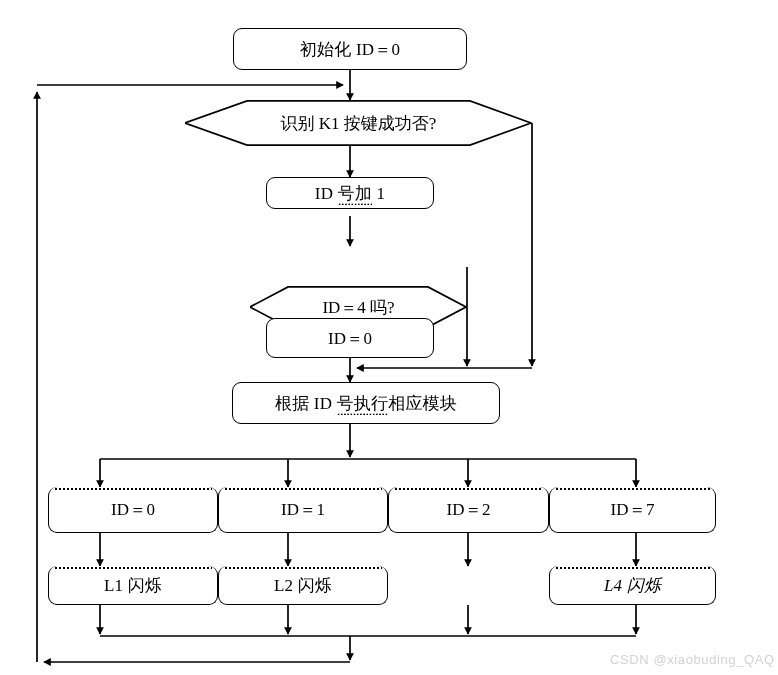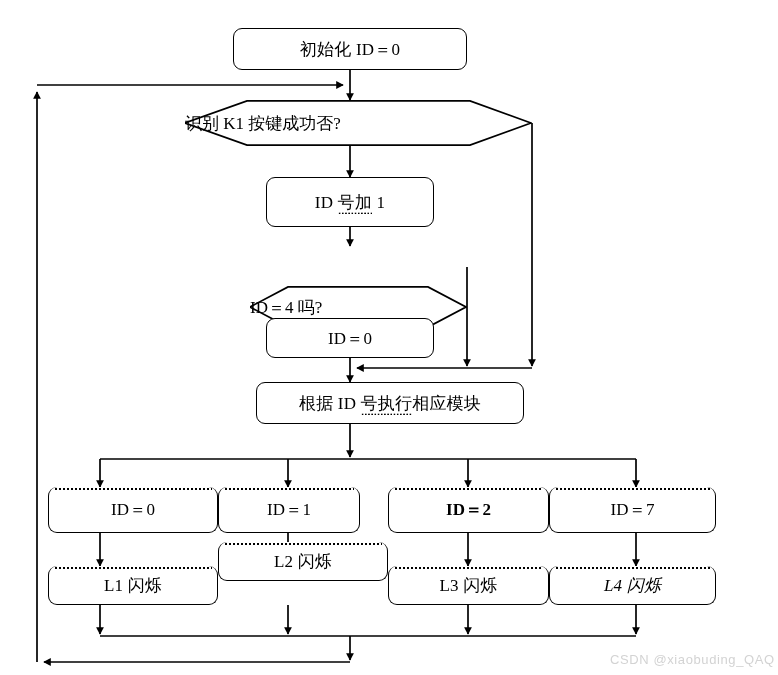--- a/index.html
+++ b/index.html
@@ -24,21 +24,21 @@
     border-top:none;
   }
   .wave{
     position:absolute;left:5px;right:5px;top:-2px;height:5px;
     background:
       radial-gradient(circle at 2px 4px, #000 0.9px, transparent 1.1px) repeat-x;
     background-size:4px 5px;
   }
   .hex{
     position:absolute;box-sizing:border-box;
-    display:flex;align-items:center;
+    display:flex;align-items:center;justify-content:center;
     color:#000;font-size:17px;white-space:nowrap;
   }
   .hex svg{position:absolute;left:0;top:0;}
   .hex .lbl{position:relative;z-index:2;}
 
   .squig{
     position:relative;display:inline-block;
   }
   .squig::after{
     content:"";position:absolute;left:0;right:0;bottom:-3px;height:4px;
@@ -123,67 +123,63 @@
     <span>初始化 ID＝0</span>
   </div>
 
   <div class="hex" style="left:185px;top:100px;width:347px;height:46px;">
     <svg width="347" height="46" viewBox="0 0 347 46">
       <polygon points="0,23 62,0.9 285,0.9 346,23 285,45.1 62,45.1" fill="#fff" stroke="#000" stroke-width="1.7"></polygon>
     </svg>
     <span class="lbl">识别 K1 按键成功否?</span>
   </div>
 
-  <div class="node rbox" style="left:266px;top:177px;width:168px;height:50px;">
+  <div class="node rbox" style="left:266px;top:177px;width:168px;height:32px;">
     <span><span>ID </span><span class="squig">号加</span><span> 1</span></span>
   </div>
 
   <div class="hex" style="left:250px;top:246px;width:217px;height:42px;margin-top:40px;">
     <svg width="217" height="42" viewBox="0 0 217 42">
       <polygon points="0,21 38,0.9 178,0.9 216,21 178,41.1 38,41.1" fill="#fff" stroke="#000" stroke-width="1.7"></polygon>
     </svg>
     <span class="lbl">ID＝4 吗?</span>
   </div>
 
   <div class="node rbox" style="left:266px;top:318px;width:168px;height:40px;">
     <span>ID＝0</span>
   </div>
 
-  <div class="node rbox" style="left:232px;top:382px;width:268px;height:42px;margin-left:24px;">
+  <div class="node rbox" style="left:232px;top:382px;width:268px;height:42px;">
     <span><span>根据 ID </span><span class="squig">号执行</span><span>相应模块</span></span>
   </div>
 
   <div class="node rbox wavytop" style="left:48px;top:487px;width:170px;height:46px;">
     <span class="wave"></span>
     <span>ID＝0</span>
   </div>
-  <div class="node rbox wavytop" style="left:218px;top:487px;width:142px;height:46px;">
+  <div class="node rbox wavytop" style="left:218px;top:487px;width:170px;height:46px;">
     <span class="wave"></span>
     <span>ID＝1</span>
   </div>
-  <div class="node rbox wavytop" style="left:388px;top:487px;width:161px;height:46px;font-weight:bold;">
+  <div class="node rbox wavytop" style="left:388px;top:487px;width:161px;height:46px;">
     <span class="wave"></span>
     <span>ID＝2</span>
   </div>
   <div class="node rbox wavytop" style="left:549px;top:487px;width:167px;height:46px;">
     <span class="wave"></span>
     <span>ID＝7</span>
   </div>
 
   <div class="node rbox wavytop" style="left:48px;top:566px;width:170px;height:39px;justify-content:center;">
     <span class="wave"></span>
     <span>L1 闪烁</span>
   </div>
-  <div class="node rbox wavytop" style="left:218px;top:542px;width:170px;height:39px;">
+  <div class="node rbox wavytop" style="left:218px;top:566px;width:170px;height:39px;">
     <span class="wave"></span>
     <span>L2 闪烁</span>
-  </div>
-  <div class="node rbox wavytop" style="left:388px;top:566px;width:161px;height:39px;">
-    <span class="wave"></span>
-    <span>L3 闪烁</span>
   </div>
   <div class="node rbox wavytop" style="left:549px;top:566px;width:167px;height:39px;font-style:italic;">
     <span class="wave"></span>
     <span>L4 闪烁</span>
   </div>
 
   <div class="watermark" style="left:610px;top:652px;">CSDN @xiaobuding_QAQ</div>
 
 </div>
 

